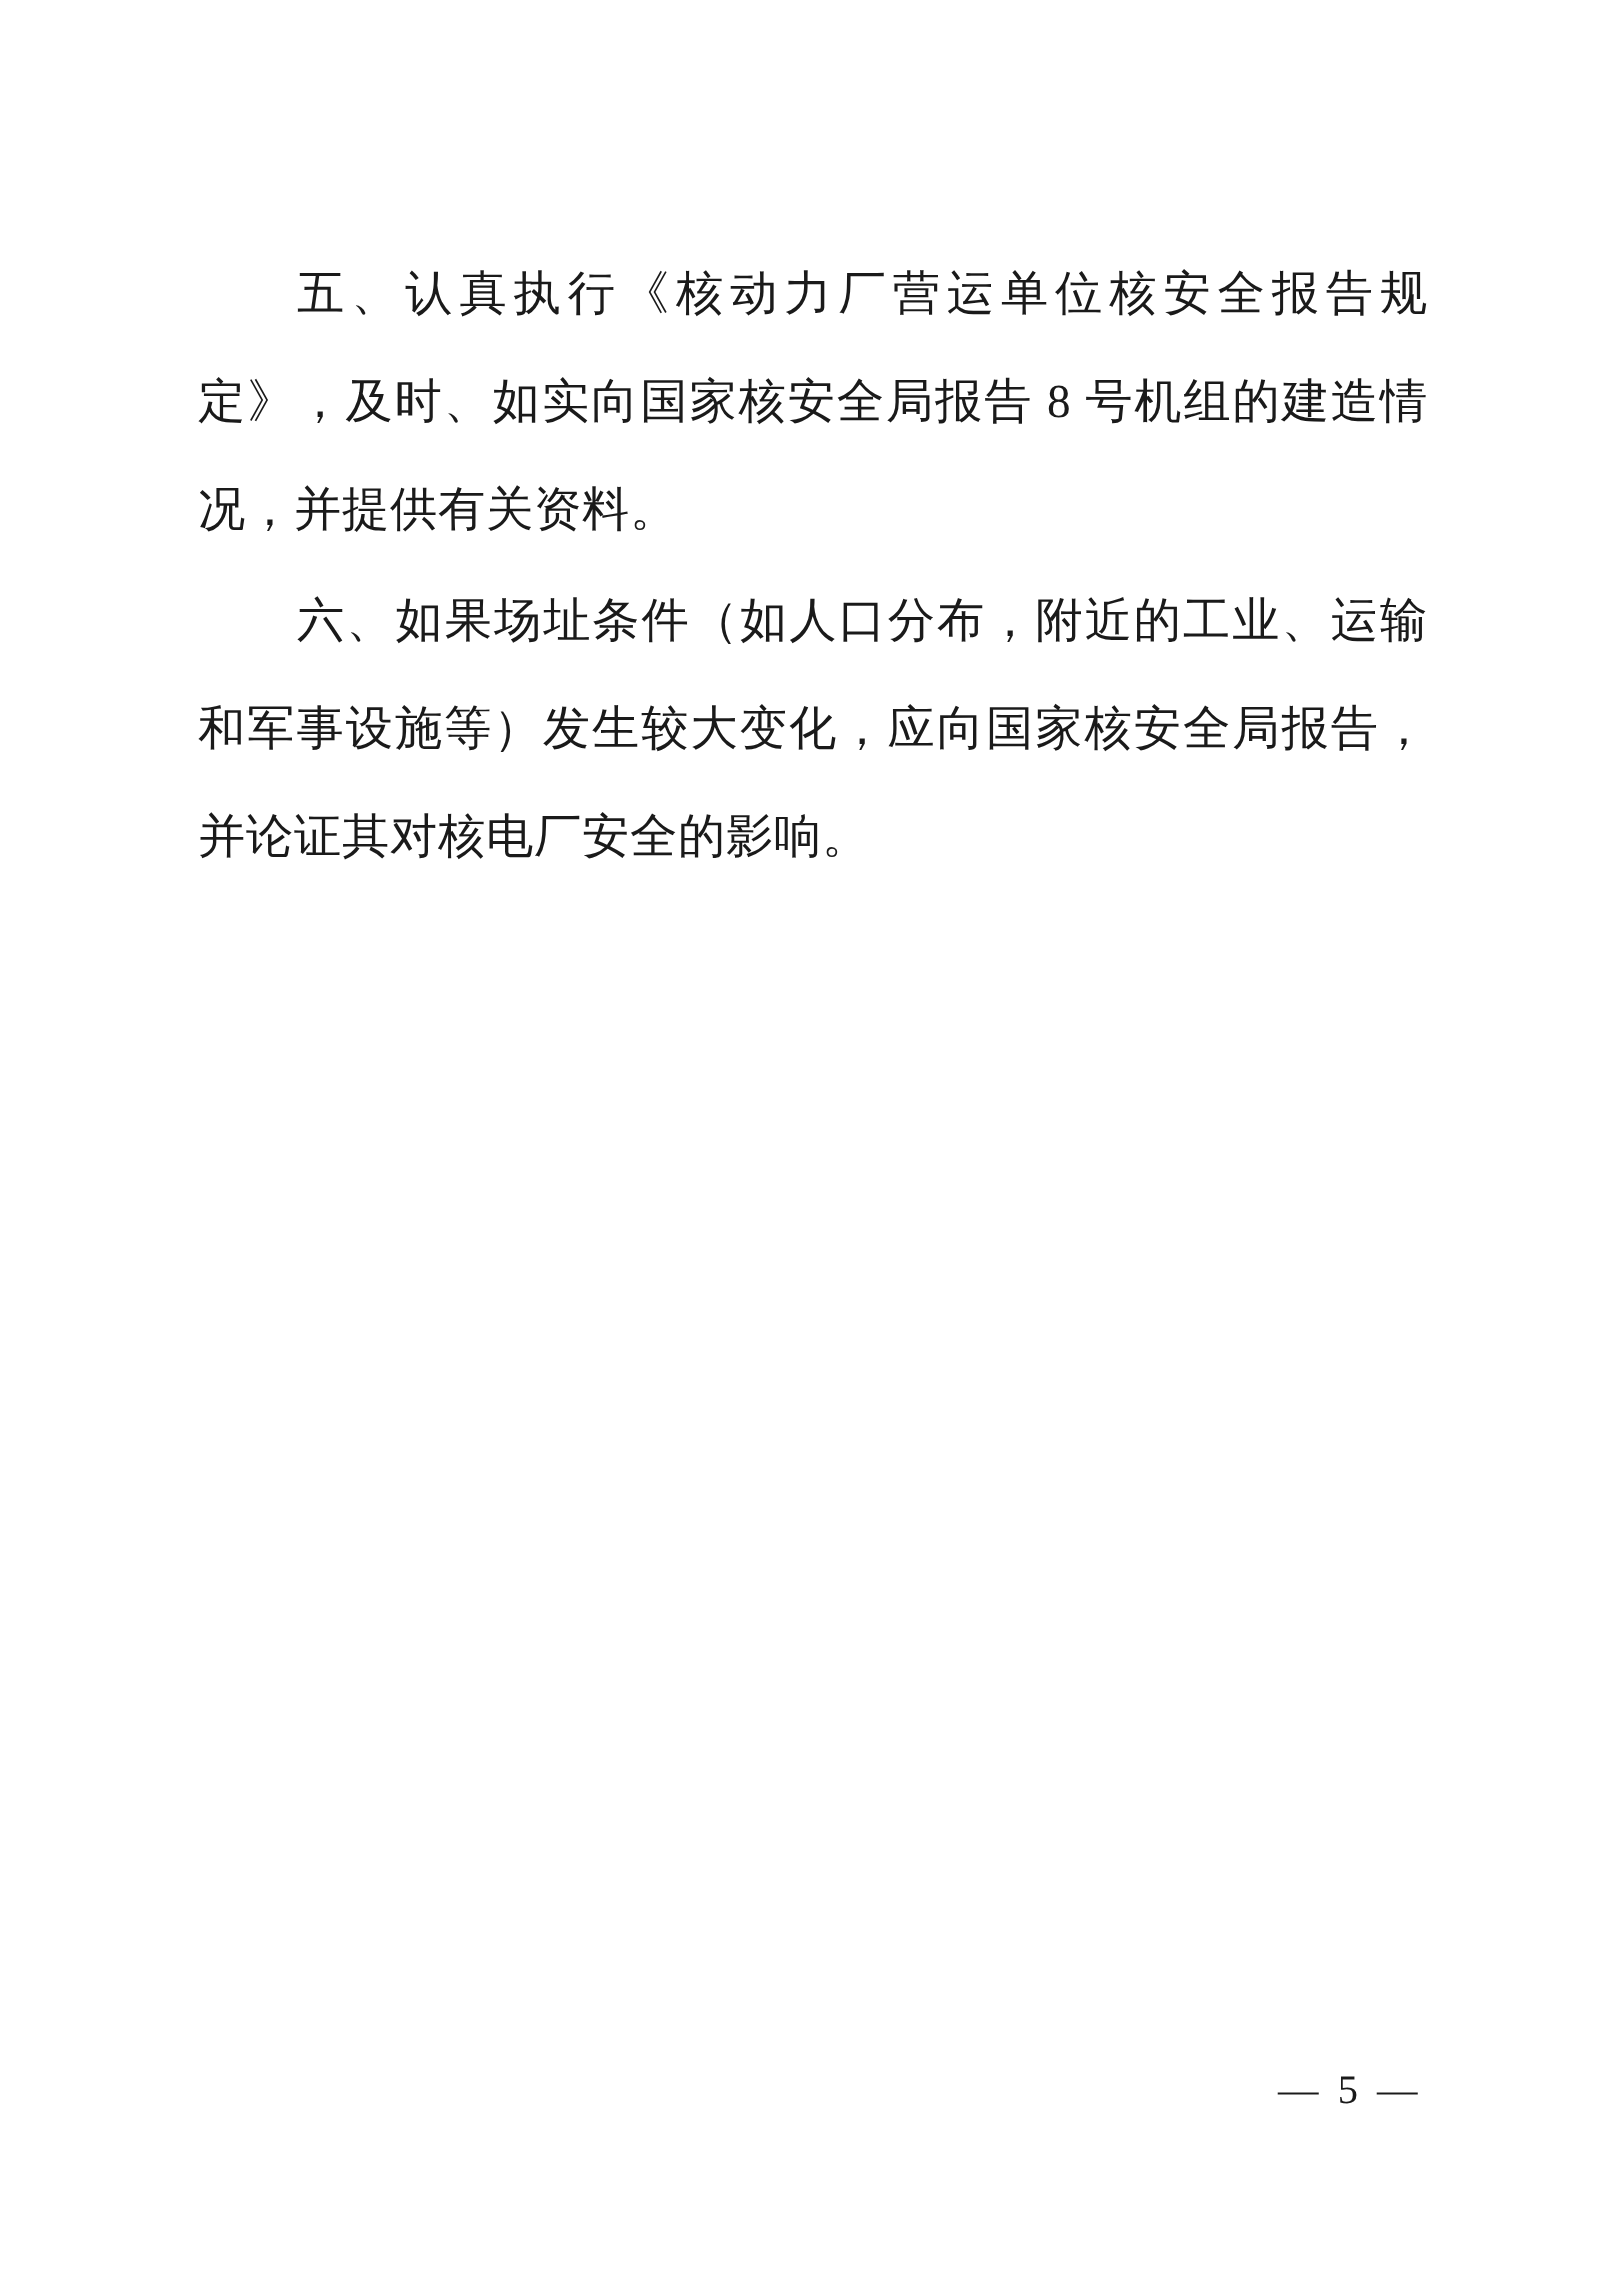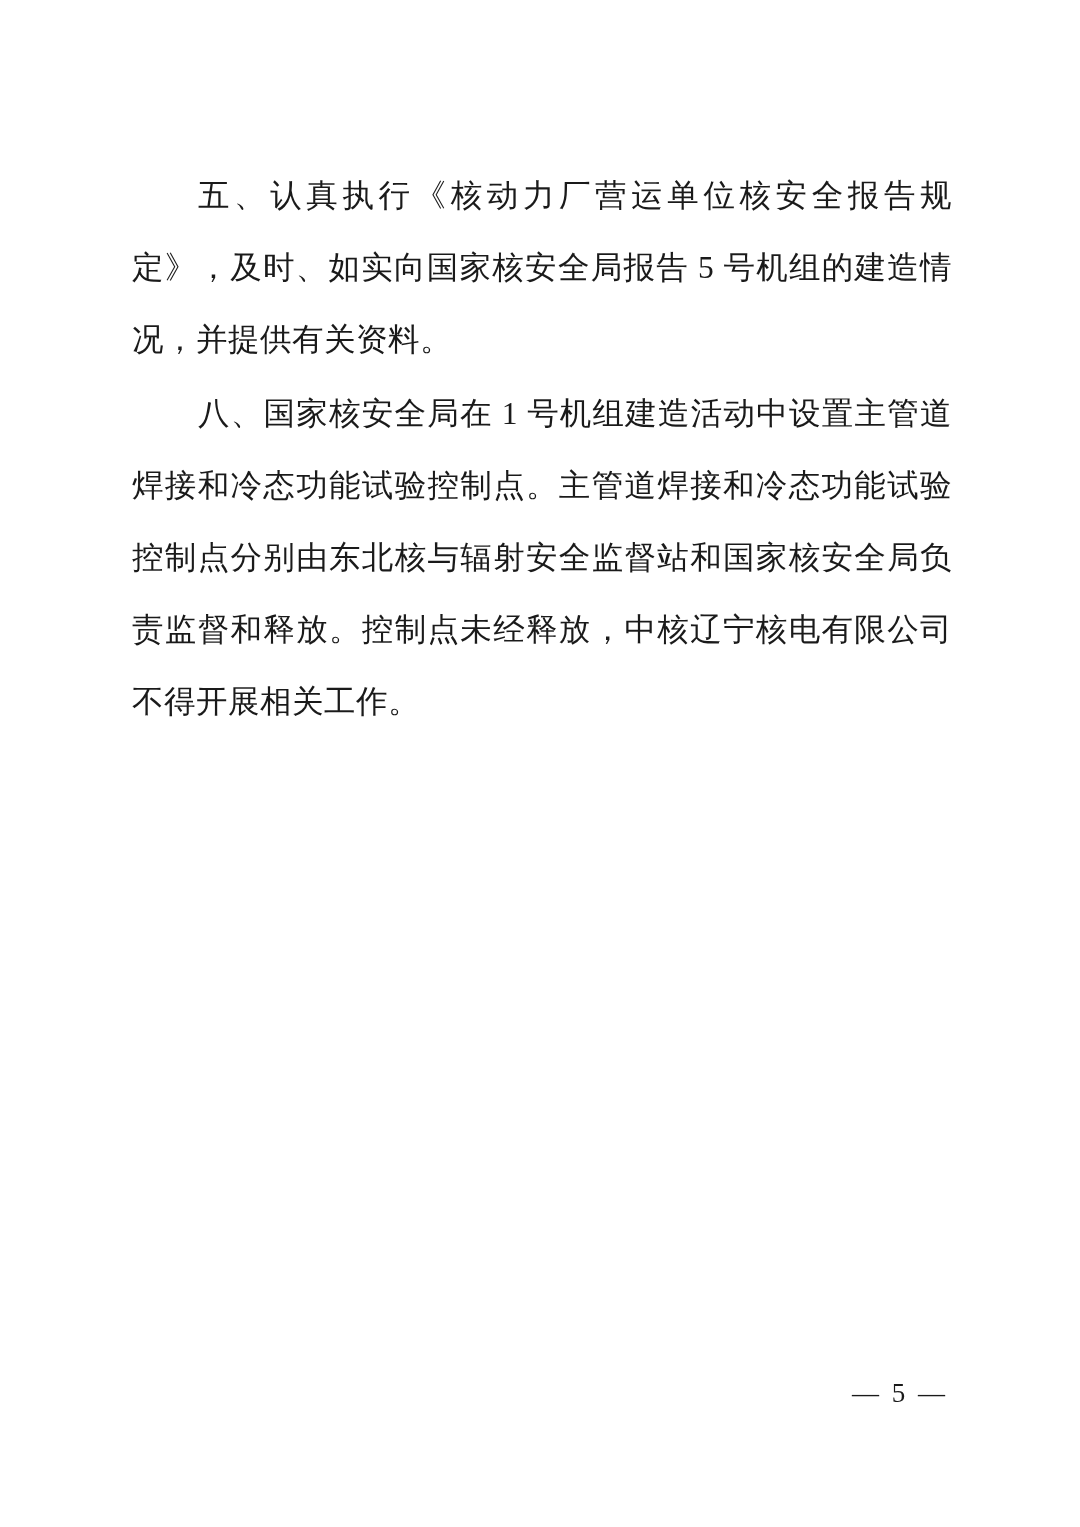--- a/index.html
+++ b/index.html
@@ -52,19 +52,19 @@
     color: #1a1a1a;
     font-family: "Liberation Serif", "DejaVu Serif", serif;
   }
 </style>
 </head>
 <body>
 
 <div class="page">
 
   <div class="content">
-    <p class="para">五、认真执行《核动力厂营运单位核安全报告规定》，及时、如实向国家核安全局报告 5 号机组的建造情况，并提供有关资料。</p>
-    <p class="para tight">八、国家核安全局在 1 号机组建造活动中设置主管道焊接和冷态功能试验控制点。主管道焊接和冷态功能试验控制点分别由东北核与辐射安全监督站和国家核安全局负责监督和释放。控制点未经释放，中核辽宁核电有限公司不得开展相关工作。</p>
+    <p class="para">五、认真执行《核动力厂营运单位核安全报告规定》，及时、如实向国家核安全局报告 8 号机组的建造情况，并提供有关资料。</p>
+    <p class="para">六、如果场址条件（如人口分布，附近的工业、运输和军事设施等）发生较大变化，应向国家核安全局报告，并论证其对核电厂安全的影响。</p>
   </div>
 
   <div class="footer">— 5 —</div>
 
 </div>
 
 </body></html>

